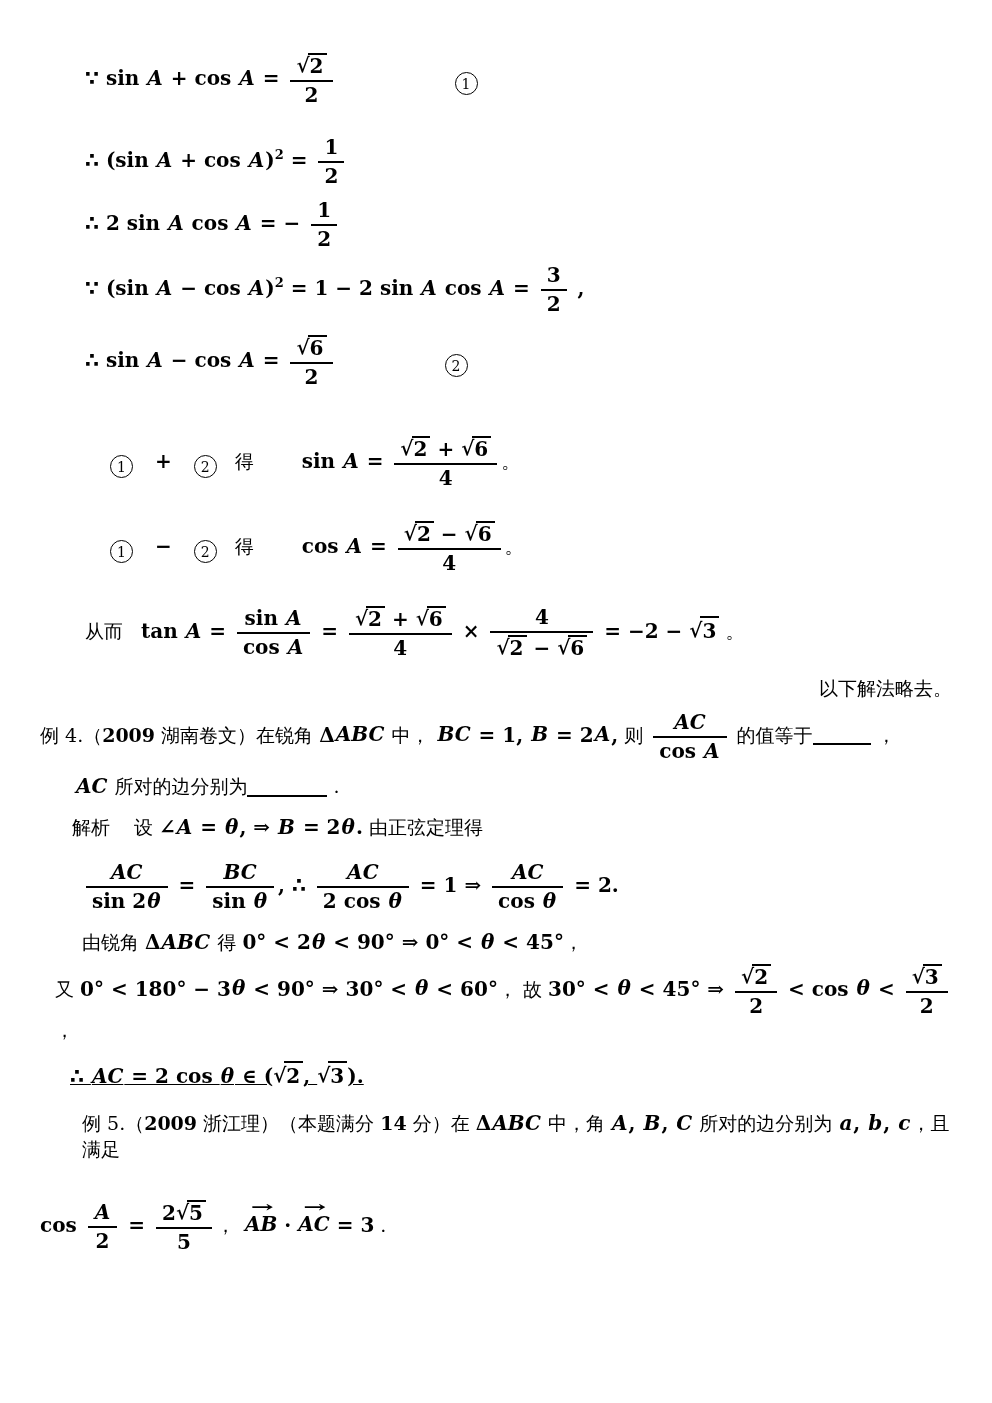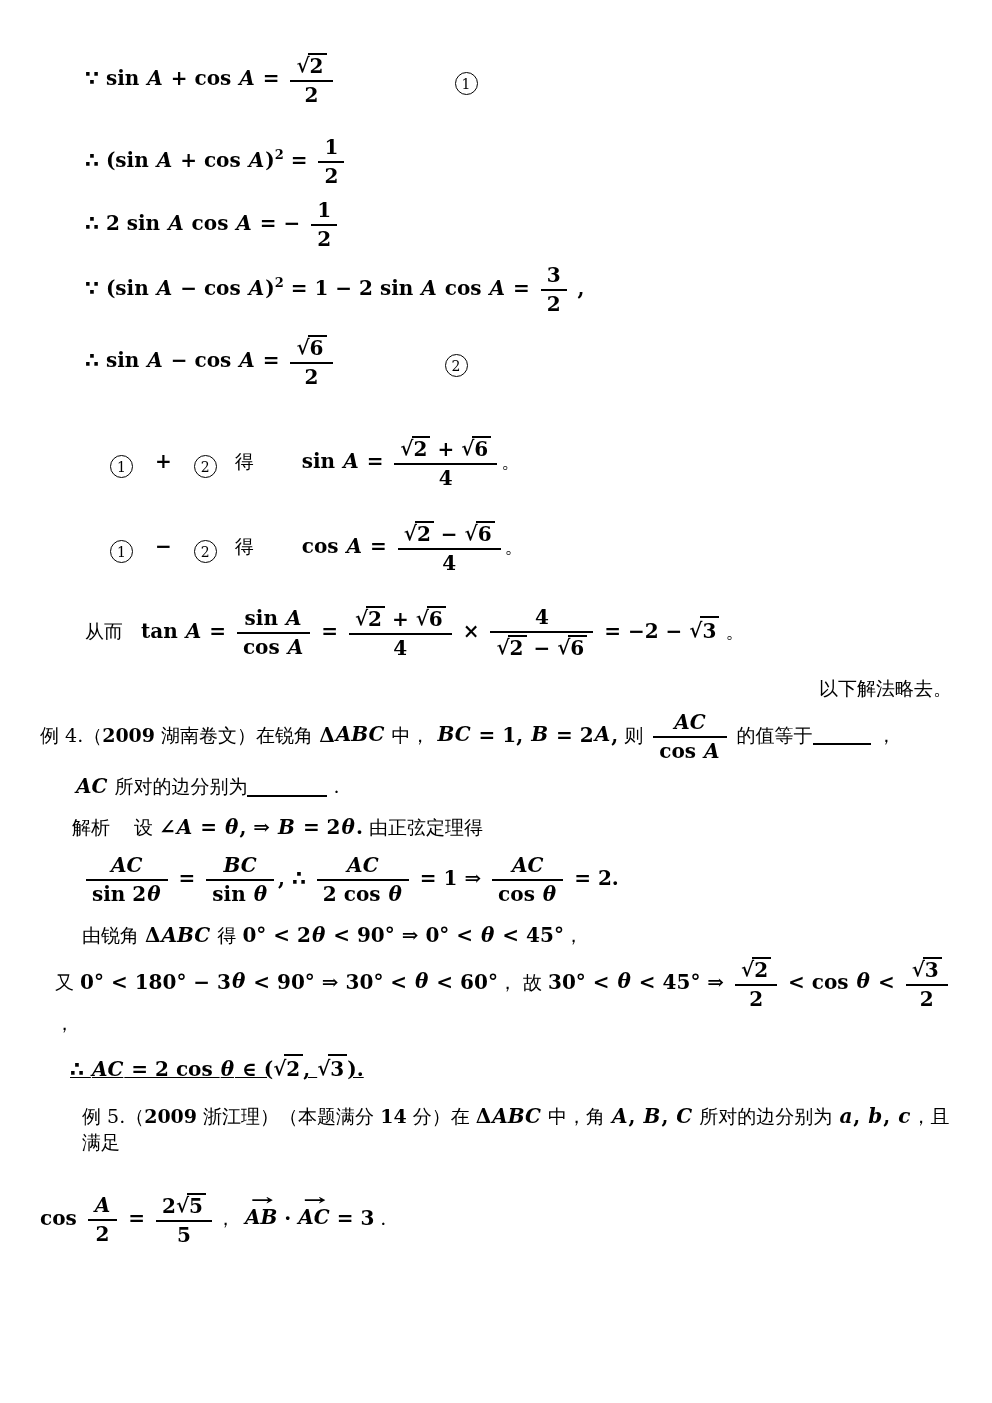--- a/index.html
+++ b/index.html
@@ -39,21 +39,21 @@
   .vec .vbody{font-weight:bold;font-size:20px;}
   .vec .vbody i{font-style:italic;}
 
   
   .line[data-line="7"],.line[data-line="8"]{padding-left:70px;}
   .line[data-line="10"]{padding-left:48px;}
   .line[data-line="11"]{padding-left:0;text-indent:38px;line-height:1.75;margin-bottom:8px;}
   .line[data-line="12"]{padding-left:0;margin-top:8px;margin-bottom:10px;}
   .line[data-line="13"]{padding-left:35px;margin-bottom:14px;}
   .line[data-line="14"]{padding-left:42px;margin-bottom:18px;}
-  .line[data-line="15"]{padding-left:32px;margin-bottom:12px;}
+  .line[data-line="15"]{padding-left:32px;margin-bottom:19px;}
   .line[data-line="16"]{padding-left:42px;margin-bottom:16px;}
   .line[data-line="17"]{padding-left:42px;margin-bottom:7px;}
   .line[data-line="18"]{padding-left:15px;margin-bottom:18px;}
   .line[data-line="19"]{padding-left:30px;margin-bottom:20px;text-decoration:underline;}
   .line[data-line="20"]{padding-left:42px;margin-bottom:22px;}
   .line[data-line="21"]{padding-left:0;margin-top:36px;margin-bottom:12px;}
 
   
   .line[data-line="1"]{margin-bottom:28px;}
   .line[data-line="2"]{margin-bottom:10px;}

